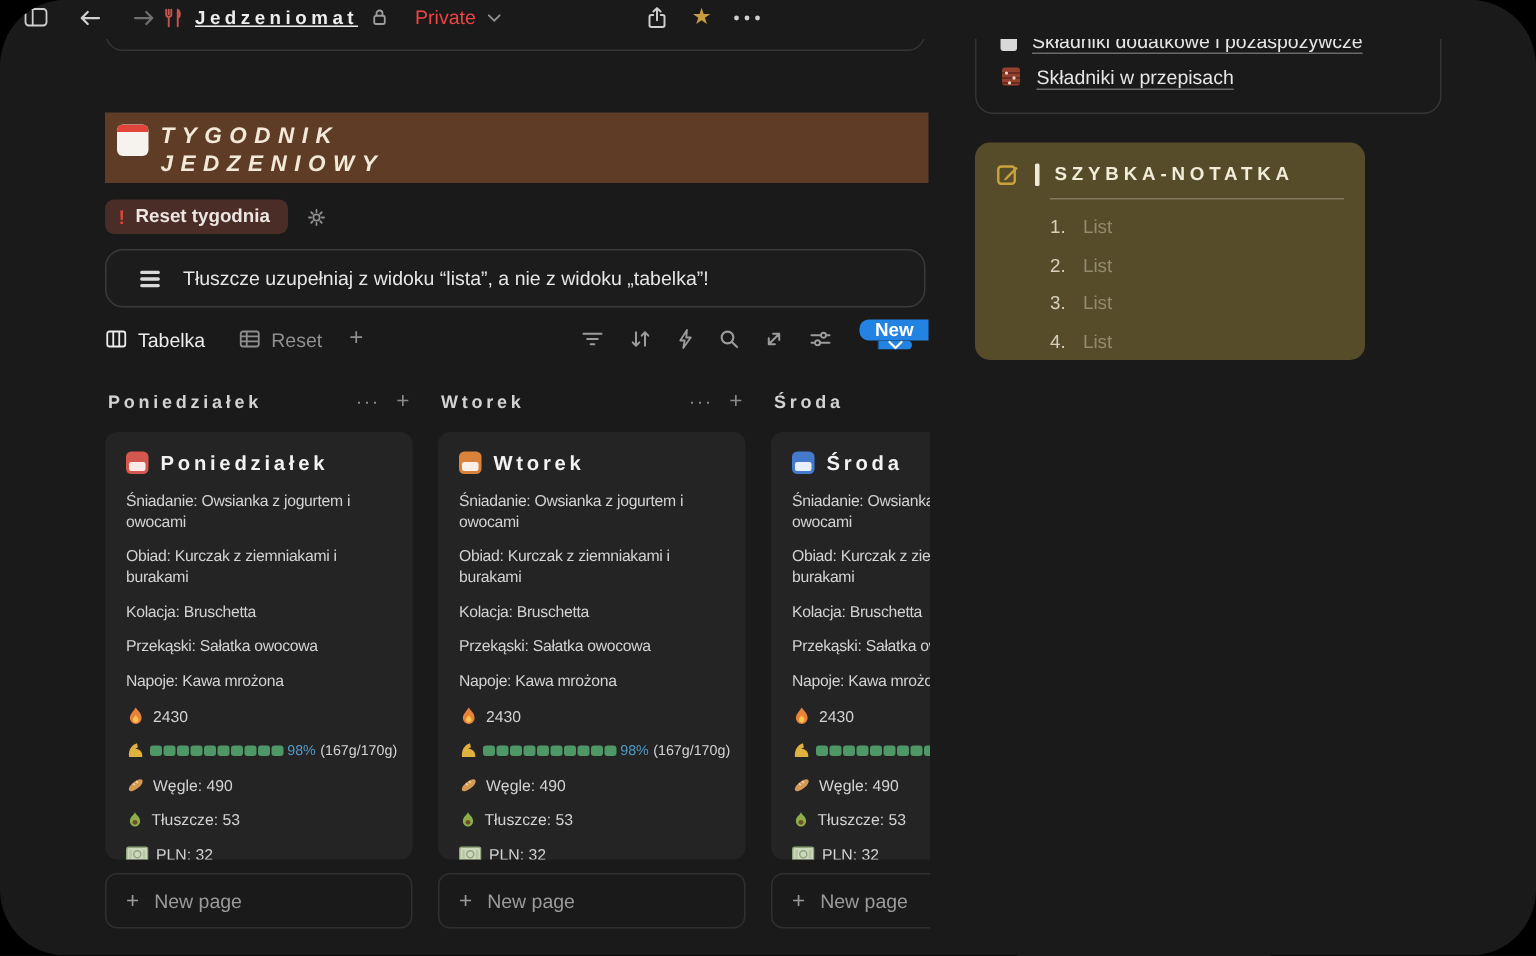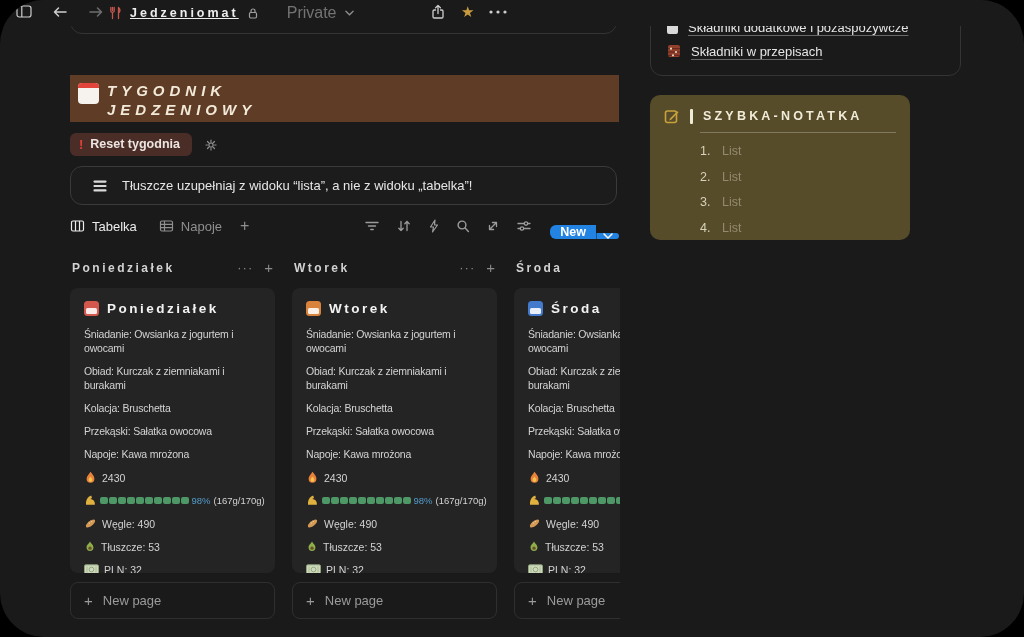--- a/index.html
+++ b/index.html
@@ -6,21 +6,21 @@
   *{box-sizing:border-box;}
   body{font-family:"Liberation Sans", sans-serif;}
 
   .device{position:relative;width:1024px;height:637px;background:#1a1a1a;border-radius:44px;overflow:hidden;margin:0 auto;}
 
   
   .topbar{position:absolute;top:0;left:0;right:0;height:26px;background:#1a1a1a;z-index:30;}
   .nav-left{position:absolute;left:16px;top:5px;display:flex;align-items:center;gap:20px;}
   .crumb{position:absolute;left:108px;top:4px;display:flex;align-items:center;gap:8px;}
   .crumb .title{color:#ededed;font-size:12.5px;font-weight:600;letter-spacing:3px;text-decoration:underline;}
-  .crumb .privacy{color:#737373;font-size:16px;margin-left:20px;}
+  .crumb .privacy{color:#ef4444;font-size:13px;margin-left:10px;}
   .top-actions{position:absolute;left:430px;top:4px;display:flex;align-items:center;gap:15px;}
   .star{color:#c99b3f;font-size:15px;line-height:16px;}
   .icon-btn{display:inline-flex;align-items:center;justify-content:center;cursor:pointer;}
 
   
   .ghost-box{position:absolute;left:70px;top:-44px;width:547px;height:78px;border:1px solid #343434;border-radius:12px;}
 
   
   .page-header{position:absolute;left:70px;top:75px;width:549px;height:47px;background:#5e3c26;display:flex;align-items:flex-start;padding:5px 8px;gap:8px;}
   .cal17{width:21px;height:21px;background:#f6f3ef;border-radius:4px;overflow:hidden;flex:none;margin-top:3px;}
@@ -35,21 +35,21 @@
 
   .callout{position:absolute;left:70px;top:166px;width:547px;height:39px;border:1px solid #3a3a3a;border-radius:12px;display:flex;align-items:center;padding-left:21px;gap:14px;background:#1c1c1c;}
   .callout .txt{color:#e6e6e6;font-size:13px;font-weight:500;}
 
   .views-row{position:absolute;left:70px;top:212px;width:549px;height:28px;display:flex;align-items:center;}
   .view-tab{display:flex;align-items:center;gap:7px;font-size:13px;font-weight:500;cursor:pointer;}
   .view-tab.active{color:#ececec;}
   .view-tab.inactive{color:#8f8f8f;margin-left:22px;}
   .add-view{color:#8f8f8f;font-size:16px;margin-left:18px;cursor:pointer;line-height:16px;}
   .view-tools{margin-left:auto;display:flex;align-items:center;gap:16px;}
-  .new-btn{display:flex;align-items:flex-end;height:26px;margin-left:2px;cursor:pointer;}
+  .new-btn{display:flex;align-items:center;height:26px;margin-left:2px;cursor:pointer;flex-direction:column;}
   .new-btn .new-label{background:#2383e2;color:#fff;font-size:12.5px;font-weight:600;border-radius:6px 0 0 6px;display:flex;align-items:center;padding:0 10px;}
   .new-btn .new-caret{background:#2383e2;border-left:1px solid rgba(0,0,0,.35);border-radius:0 6px 6px 0;display:flex;align-items:center;padding:0 6px;}
 
   
   .board{position:absolute;left:70px;top:260px;width:550px;height:377px;overflow:hidden;display:flex;gap:17px;}
   .col{width:205px;flex:none;}
   .col-head{display:flex;align-items:center;height:16px;padding:0 2px;}
   .col-title{color:#d2d2d2;font-size:12px;font-weight:600;letter-spacing:2.5px;cursor:pointer;}
   .col-actions{margin-left:auto;display:flex;align-items:center;gap:11px;color:#8a8a8a;}
   .col-more{font-size:13px;letter-spacing:1px;cursor:pointer;line-height:10px;}
@@ -177,21 +177,21 @@
           <rect x="1.5" y="2" width="12" height="10" rx="1.5"></rect>
           <path d="M5.5 2v10M9.5 2v10"></path>
         </svg>
       <span>Tabelka</span>
     </span>
     <span class="view-tab inactive">
       <svg width="15" height="14" viewBox="0 0 15 14" fill="none" stroke="#8f8f8f" stroke-width="1.2">
           <rect x="1.5" y="2" width="12" height="10" rx="1.5"></rect>
           <path d="M1.5 5.3h12M1.5 8.6h12M5.5 2v10"></path>
         </svg>
-      <span>Napoje</span>
+      <span>Reset</span>
     </span>
     <span class="add-view">+</span>
     <span class="view-tools">
       <svg class="icon-btn" width="16" height="14" viewBox="0 0 16 14" stroke="#9c9c9c" stroke-width="1.4" stroke-linecap="round">
           <path d="M2 3.5h12M4.5 7h7M6.8 10.5h2.4"></path>
         </svg>
       <svg class="icon-btn" width="16" height="14" viewBox="0 0 16 14" stroke="#9c9c9c" stroke-width="1.3" fill="none" stroke-linecap="round" stroke-linejoin="round">
           <path d="M5 2.5v9M2.8 9.2 5 11.5l2.2-2.3M11 11.5v-9M8.8 4.8 11 2.5l2.2 2.3"></path>
         </svg>
       <svg class="icon-btn" width="12" height="14" viewBox="0 0 12 14" fill="none" stroke="#9c9c9c" stroke-width="1.2" stroke-linejoin="round">

